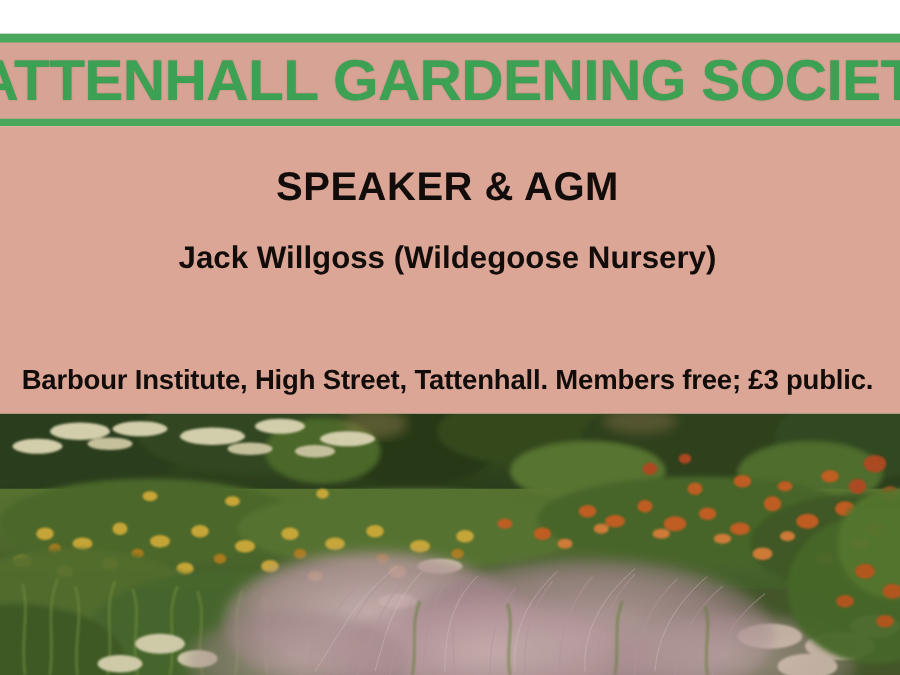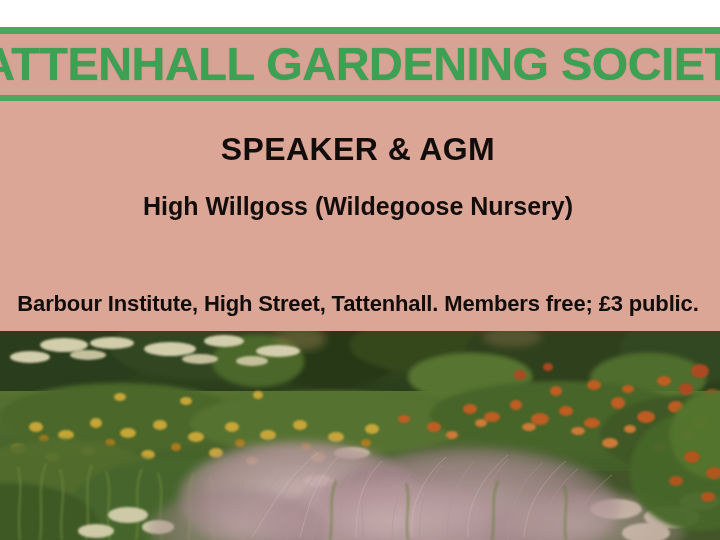--- a/index.html
+++ b/index.html
@@ -107,21 +107,21 @@
 <div id="poster">
 
   <div class="top-white"></div>
 
   <div class="header-banner"></div>
   <div class="header-title">TATTENHALL GARDENING SOCIETY</div>
 
   <div class="body-pink"></div>
   <div class="body-text">
     <div class="line l-headline">SPEAKER &amp; AGM</div>
-    <div class="line l-speaker">High Willgoss (Wildegoose Nursery)</div>
+    <div class="line l-speaker">Jack Willgoss (Wildegoose Nursery)</div>
     <div class="line l-venue">Barbour Institute, High Street, Tattenhall.  Members free; £3 public.</div>
   </div>
 
   <div class="photo">
     <svg width="720" height="209" viewBox="0 0 720 209" xmlns="http://www.w3.org/2000/svg">
       <defs>
         <linearGradient id="backBush" x1="0" y1="0" x2="0" y2="1">
           <stop offset="0%" stop-color="#3d5423"></stop>
           <stop offset="100%" stop-color="#27381a"></stop>
         </linearGradient>

